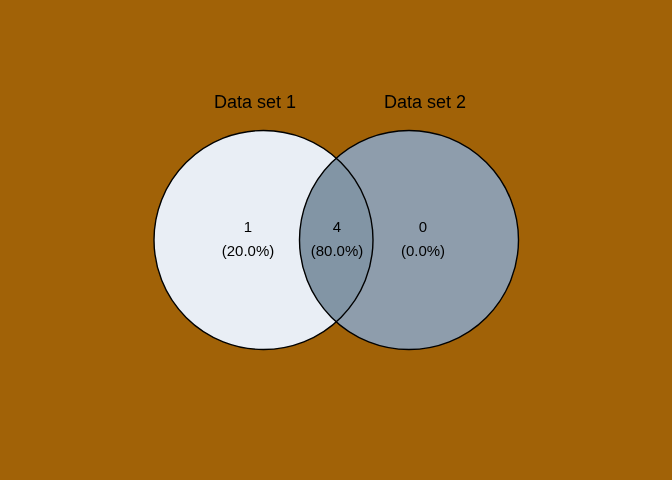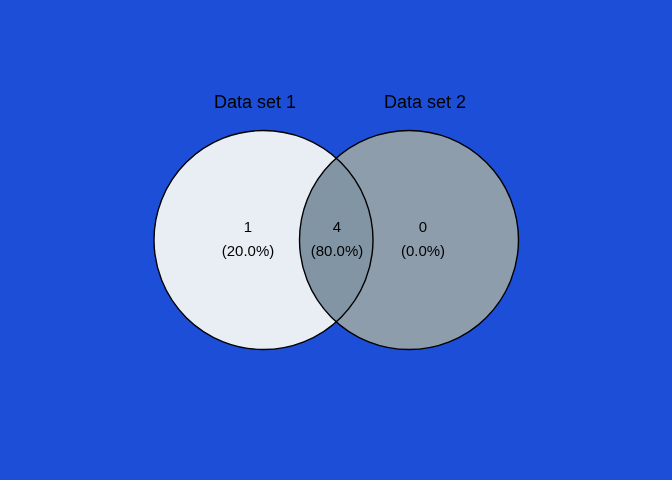--- a/index.html
+++ b/index.html
@@ -4,21 +4,21 @@
 <style>
   html, body {
     margin: 0;
     padding: 0;
     background: #ffffff;
   }
   .canvas {
     position: relative;
     width: 672px;
     height: 480px;
-    background: #1d4ed8;
+    background: #a16207;
     overflow: hidden;
     font-family: "Liberation Sans", sans-serif;
   }
   svg text {
     font-family: "Liberation Sans", sans-serif;
     fill: #000000;
   }
   .venn-title {
     font-size: 18px;
     text-anchor: middle;

